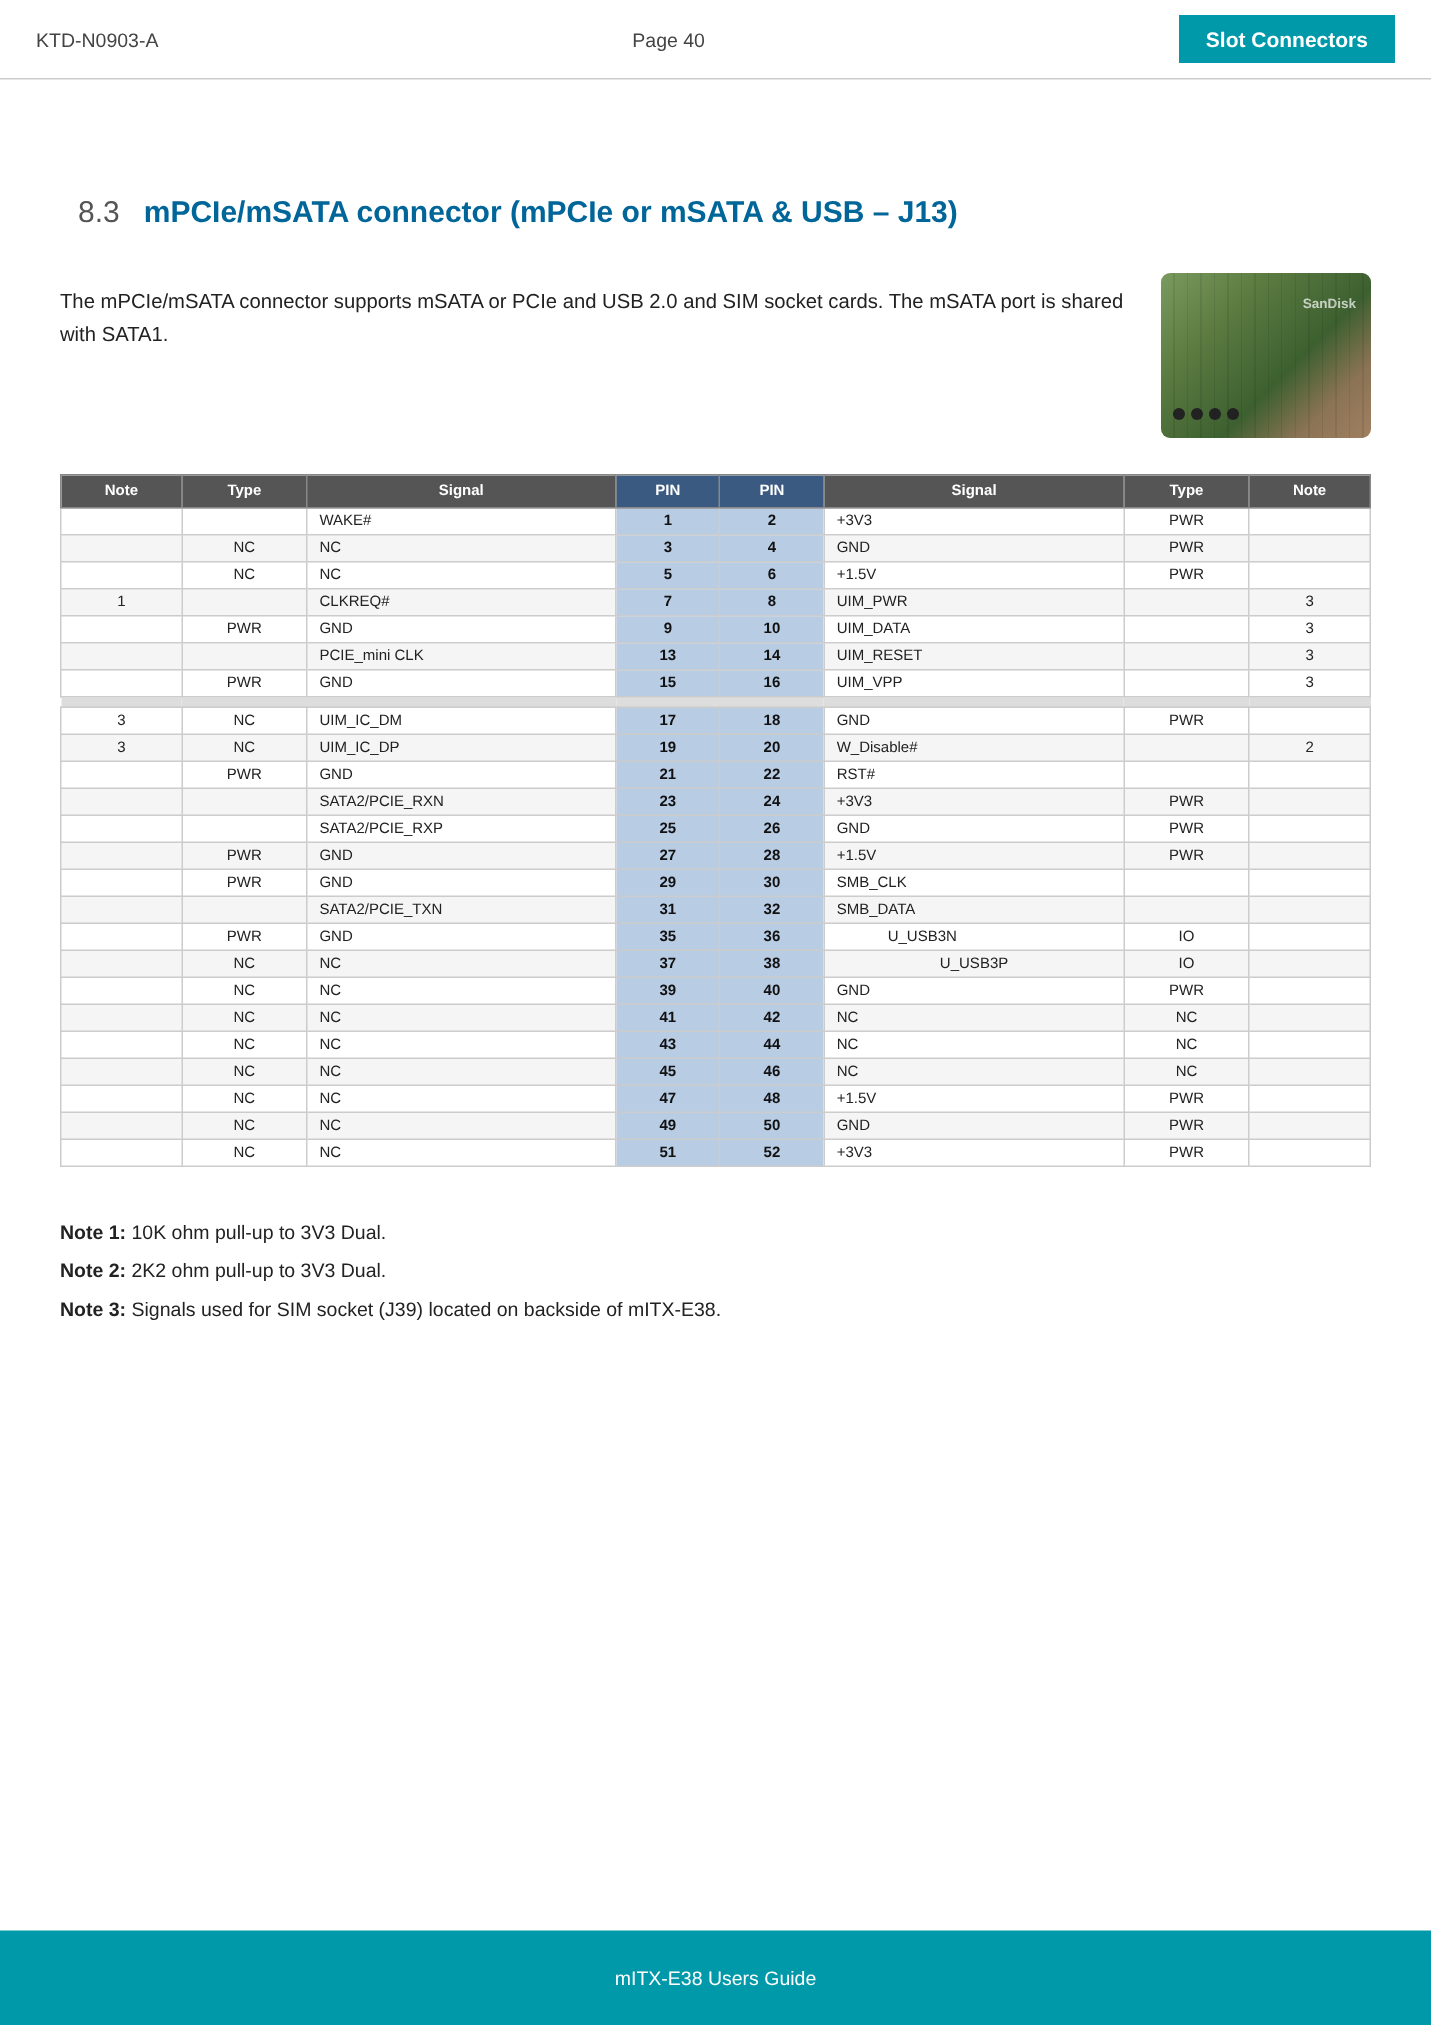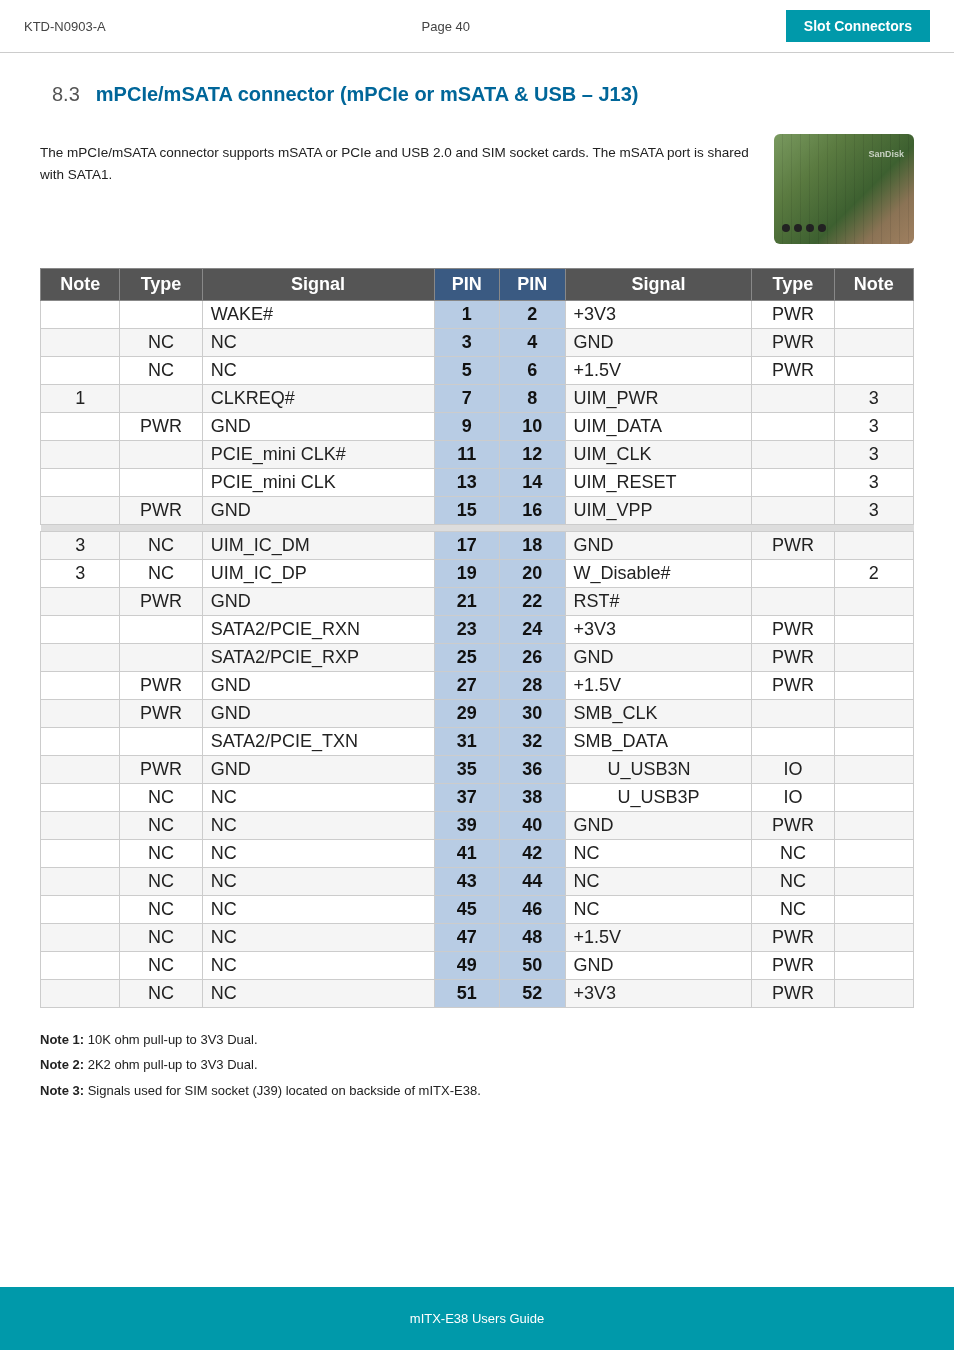--- a/index.html
+++ b/index.html
@@ -48,20 +48,21 @@
       font-size: 20px;
       color: #555;
       margin-right: 16px;
       font-weight: normal;
       margin-left: 12px;
     }
     .section-title {
       font-size: 20px;
       font-weight: bold;
       color: #006699;
+      margin-top: 48px;
     }
 
     
     .description-area {
       display: flex;
       align-items: flex-start;
       margin-bottom: 24px;
     }
     .description-text {
       flex: 1;
@@ -111,22 +112,22 @@
       width: 8px;
       height: 8px;
       background: #222;
       border-radius: 50%;
     }
 
     
     .pin-table {
       width: 100%;
       border-collapse: collapse;
-      font-size: 18px;
-      margin-bottom: 20px;
+      font-size: 10px;
+      margin-bottom: 32px;
     }
     .pin-table th {
       background: #555;
       color: #fff;
       padding: 5px 8px;
       text-align: center;
       font-weight: bold;
       border: 1px solid #888;
     }
     .pin-table td {
@@ -265,30 +266,20 @@
           <td class="signal-col" style="text-align: left;">GND</td>
           <td class="pin-col">9</td>
           <td class="pin-col">10</td>
           <td class="signal-col" style="text-align: left;">UIM_DATA</td>
           <td></td>
           <td>3</td>
         </tr>
         <tr>
           <td></td>
           <td></td>
-          <td class="signal-col" style="text-align: left;">PCIE_mini CLK#</td>
-          <td class="pin-col">11</td>
-          <td class="pin-col">12</td>
-          <td class="signal-col" style="text-align: left;">UIM_CLK</td>
-          <td></td>
-          <td>3</td>
-        </tr>
-        <tr>
-          <td></td>
-          <td></td>
           <td class="signal-col" style="text-align: left;">PCIE_mini CLK</td>
           <td class="pin-col">13</td>
           <td class="pin-col">14</td>
           <td class="signal-col" style="text-align: left;">UIM_RESET</td>
           <td></td>
           <td>3</td>
         </tr>
         <tr>
           <td></td>
           <td>PWR</td>

